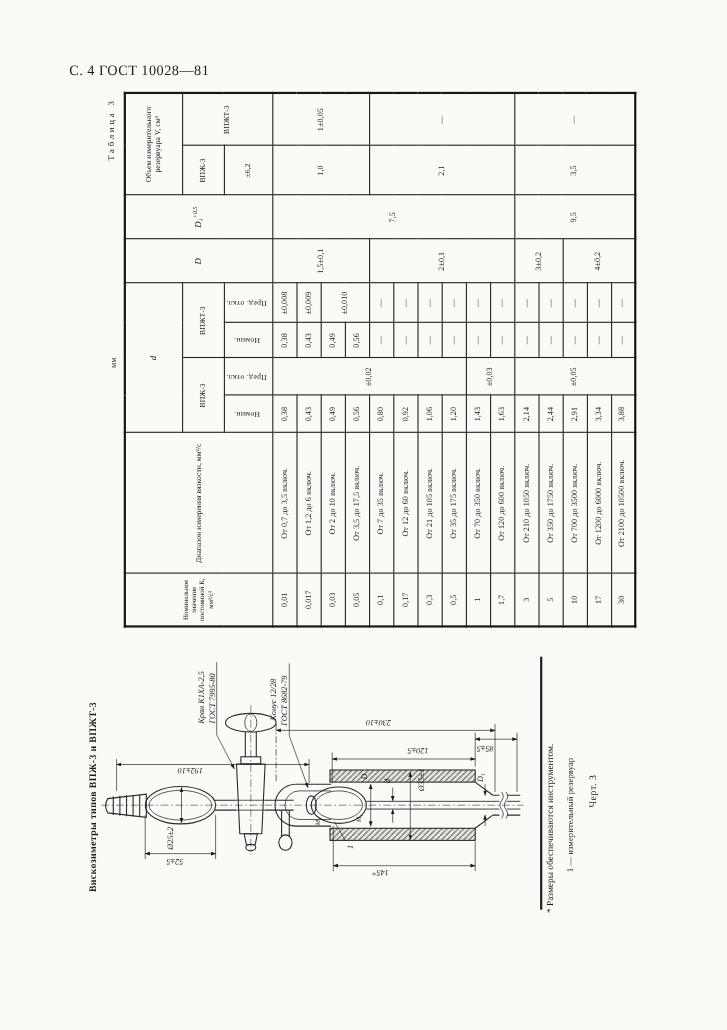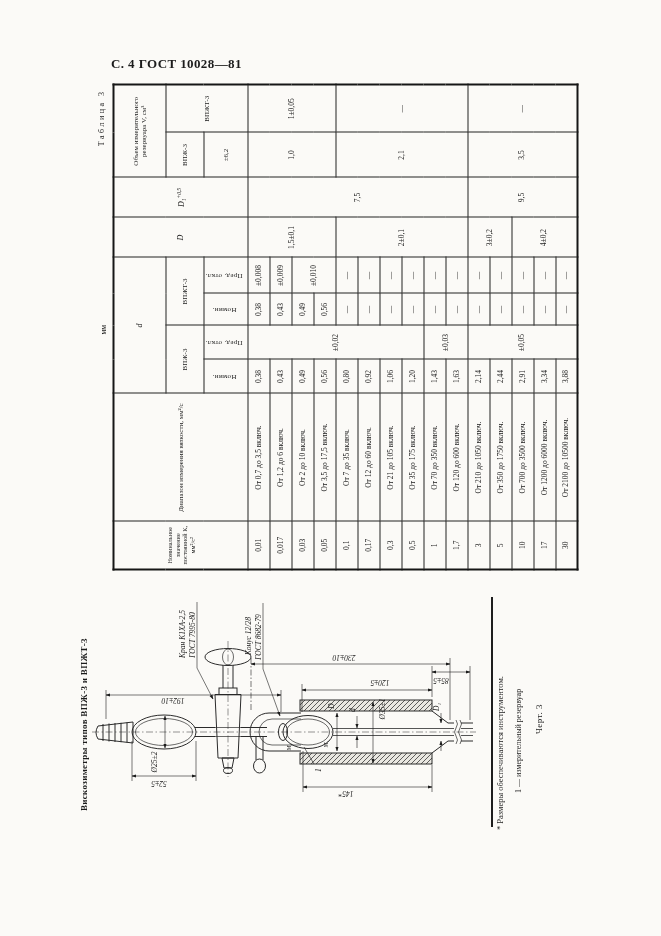--- a/index.html
+++ b/index.html
@@ -4,21 +4,21 @@
 <style>
   html,body{margin:0;padding:0;}
   body{
     width:661px;height:936px;position:relative;overflow:hidden;
     background:#fbfaf7;color:#1c1c1c;
     font-family:"Liberation Serif", serif;
   }
   
   .page-header{
     position:absolute;left:63px;top:56px;
-    font-size:13px;font-weight:bold;letter-spacing:.4px;margin-left:48px;
+    font-size:13px;font-weight:normal;letter-spacing:.4px;
   }
   
   .table-rot-wrap{position:absolute;left:95px;top:85px;width:483px;height:485px;}
   .table-logical{
     position:absolute;left:50%;top:50%;width:485px;height:483px;
     transform:translate(-50%,-50%) rotate(-90deg);
   }
   .tbl-caption{
     position:absolute;top:1px;right:4px;font-size:8px;letter-spacing:2.5px;
   }

